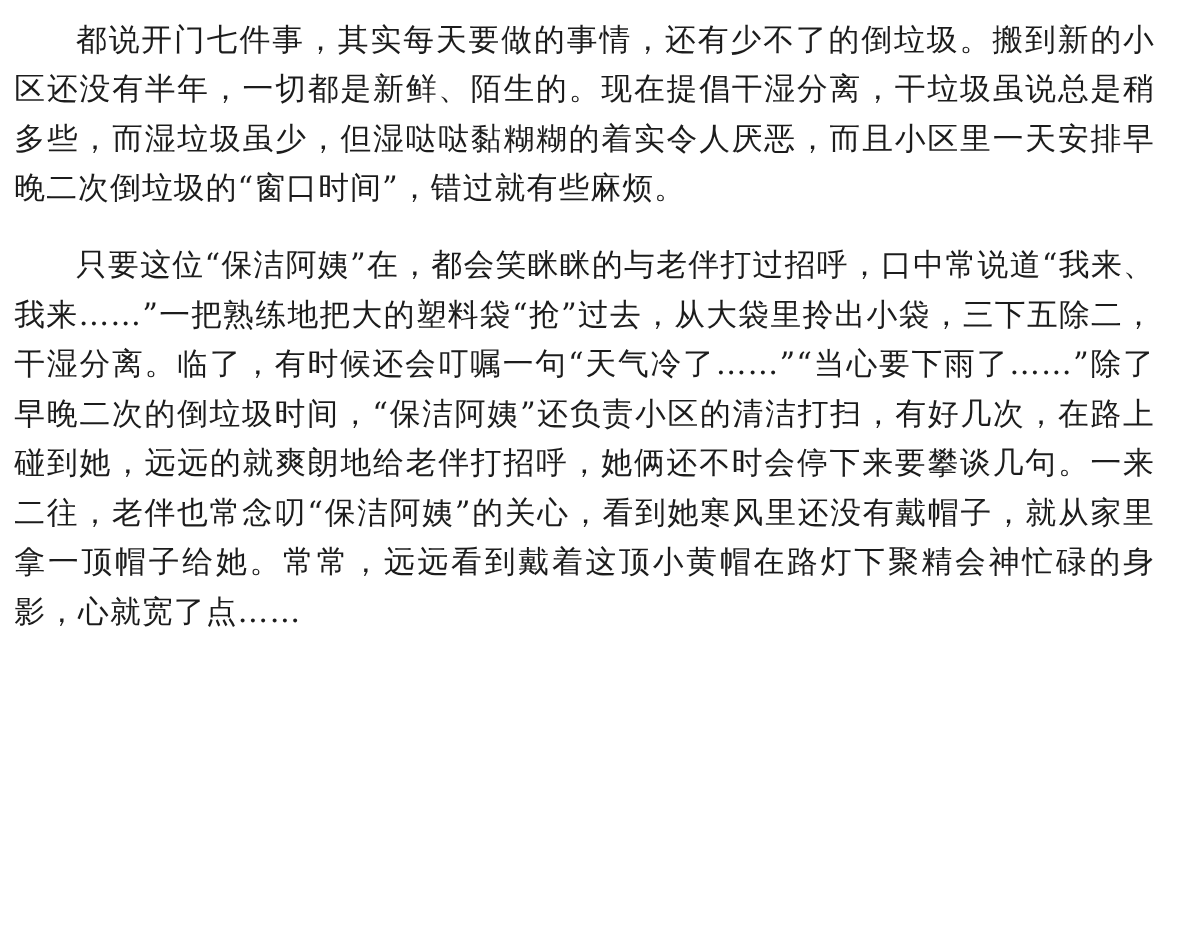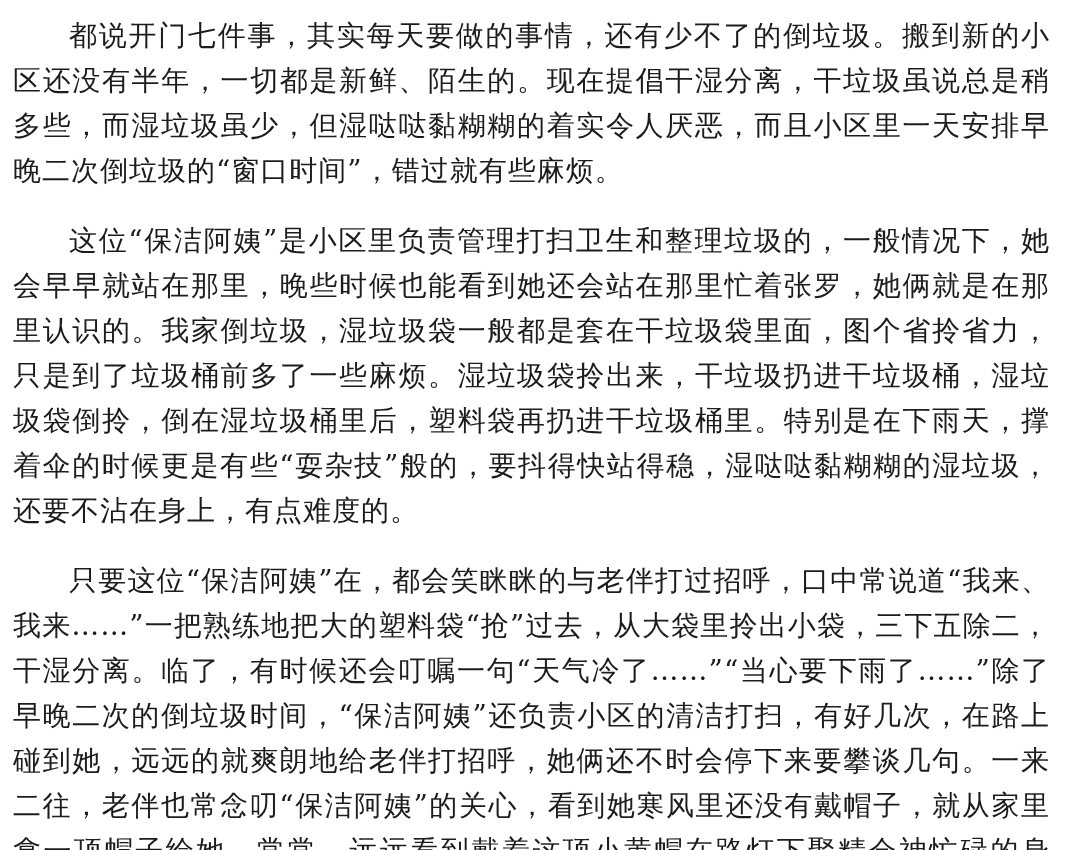--- a/index.html
+++ b/index.html
@@ -35,15 +35,14 @@
   }
   .para:last-child{
     margin-bottom:0;
   }
 </style>
 </head>
 <body>
 
 <main class="doc">
   <p class="para">都说开门七件事，其实每天要做的事情，还有少不了的倒垃圾。搬到新的小区还没有半年，一切都是新鲜、陌生的。现在提倡干湿分离，干垃圾虽说总是稍多些，而湿垃圾虽少，但湿哒哒黏糊糊的着实令人厌恶，而且小区里一天安排早晚二次倒垃圾的“窗口时间”，错过就有些麻烦。</p>
-  <p class="para">这位“保洁阿姨”是小区里负责管理打扫卫生和整理垃圾的，一般情况下，她会早早就站在那里，晚些时候也能看到她还会站在那里忙着张罗，她俩就是在那里认识的。我家倒垃圾，湿垃圾袋一般都是套在干垃圾袋里面，图个省拎省力，只是到了垃圾桶前多了一些麻烦。湿垃圾袋拎出来，干垃圾扔进干垃圾桶，湿垃圾袋倒拎，倒在湿垃圾桶里后，塑料袋再扔进干垃圾桶里。特别是在下雨天，撑着伞的时候更是有些“耍杂技”般的，要抖得快站得稳，湿哒哒黏糊糊的湿垃圾，还要不沾在身上，有点难度的。</p>
   <p class="para">只要这位“保洁阿姨”在，都会笑眯眯的与老伴打过招呼，口中常说道“我来、我来……”一把熟练地把大的塑料袋“抢”过去，从大袋里拎出小袋，三下五除二，干湿分离。临了，有时候还会叮嘱一句“天气冷了……”“当心要下雨了……”除了早晚二次的倒垃圾时间，“保洁阿姨”还负责小区的清洁打扫，有好几次，在路上碰到她，远远的就爽朗地给老伴打招呼，她俩还不时会停下来要攀谈几句。一来二往，老伴也常念叨“保洁阿姨”的关心，看到她寒风里还没有戴帽子，就从家里拿一顶帽子给她。常常，远远看到戴着这顶小黄帽在路灯下聚精会神忙碌的身影，心就宽了点……</p>
 </main>
 
 </body></html>

